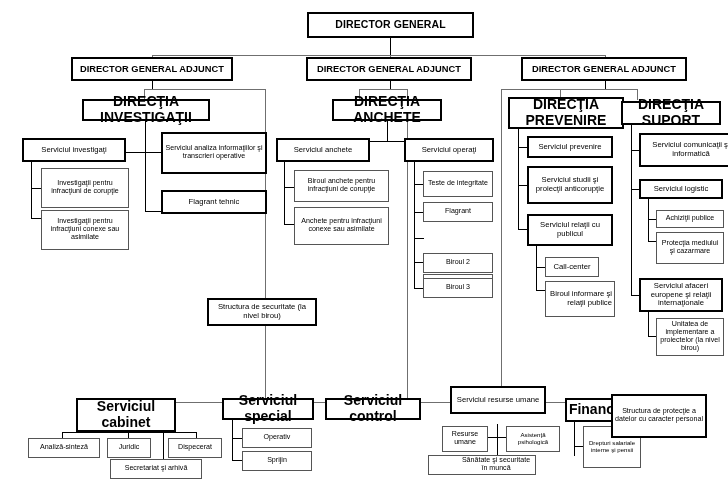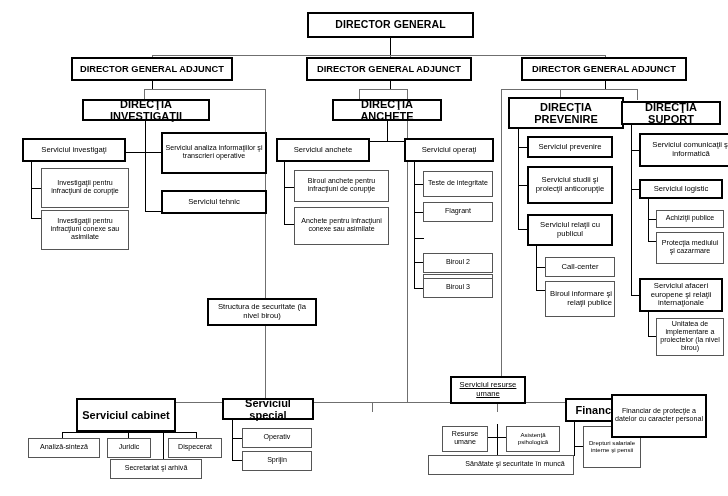--- a/index.html
+++ b/index.html
@@ -23,21 +23,21 @@
     line-height:1.12;
     z-index:3;
   }
   .node span{display:block;padding:0 2px;}
   
   .w-thick{border:2.5px solid #000;}
   .w-thin{border:1px solid #555;}
   
   .t-xl{font-size:10.5px;font-weight:bold;letter-spacing:.1px;}
   .t-lg{font-size:9.3px;font-weight:bold;letter-spacing:.05px;}
-  .t-md{font-size:11px;font-weight:bold;}
+  .t-md{font-size:14px;font-weight:bold;}
   .t-rg{font-size:7.7px;font-weight:normal;}
   .t-sm{font-size:7.1px;font-weight:normal;}
   .t-xs{font-size:6.1px;font-weight:normal;}
   
   .ln{position:absolute;background:#000;z-index:1;}
   .ln.h{height:1px;}
   .ln.v{width:1px;}
   .ln.g{background:#6f6f6f;}
 </style>
 </head>
@@ -104,21 +104,21 @@
     <span>Investigaţii pentru infracţiuni de corupţie</span>
   </div>
   <div class="node w-thick t-sm" style="left:161px;top:132px;width:106px;height:42px;">
     <span>Serviciul analiza informaţiilor şi transcrieri operative</span>
   </div>
 
   <div class="node w-thin t-sm" style="left:41px;top:210px;width:88px;height:40px;">
     <span>Investigaţii pentru infracţiuni conexe sau asimilate</span>
   </div>
   <div class="node w-thick t-rg" style="left:161px;top:190px;width:106px;height:24px;">
-    <span>Serviciul tehnic</span>
+    <span>Flagrant tehnic</span>
   </div>
 
   <div class="node w-thick t-md" style="left:332px;top:99px;width:110px;height:22px;">
     <span>DIRECŢIA ANCHETE</span>
   </div>
   <div class="ln v" style="left:387px;top:121px;height:20px;"></div>
   <div class="ln h" style="left:351px;top:141px;width:72px;"></div>
   <div class="ln v" style="left:351px;top:141px;height:11px;"></div>
   <div class="ln v" style="left:423px;top:141px;height:11px;"></div>
 
@@ -176,21 +176,21 @@
   <div class="node w-thick t-rg" style="left:527px;top:166px;width:86px;height:38px;">
     <span>Serviciul studii şi proiecţii anticorupţie</span>
   </div>
   <div class="node w-thick t-rg" style="left:527px;top:214px;width:86px;height:32px;">
     <span>Serviciul relaţii cu publicul</span>
   </div>
   <div class="ln v" style="left:536px;top:246px;height:44px;"></div>
   <div class="ln h" style="left:536px;top:267px;width:10px;"></div>
   <div class="ln h" style="left:536px;top:290px;width:10px;"></div>
 
-  <div class="node w-thin t-rg" style="left:545px;top:257px;width:70px;height:20px;">
+  <div class="node w-thin t-rg" style="left:545px;top:257px;width:54px;height:20px;">
     <span>Call-center</span>
   </div>
   <div class="node w-thin t-rg" style="left:545px;top:281px;width:70px;height:36px;text-align:right;">
     <span>Biroul informare şi relaţii publice</span>
   </div>
 
   <div class="node w-thick t-md" style="left:621px;top:101px;width:100px;height:24px;">
     <span>DIRECŢIA SUPORT</span>
   </div>
   <div class="ln v" style="left:631px;top:125px;height:170px;"></div>
@@ -266,45 +266,48 @@
   <div class="ln h" style="left:232px;top:438px;width:11px;"></div>
   <div class="ln h" style="left:232px;top:460px;width:11px;"></div>
 
   <div class="node w-thin t-sm" style="left:242px;top:428px;width:70px;height:20px;">
     <span>Operativ</span>
   </div>
   <div class="node w-thin t-sm" style="left:242px;top:451px;width:70px;height:20px;">
     <span>Sprijin</span>
   </div>
 
-
-  <div class="node w-thick t-rg" style="left:450px;top:376px;width:76px;height:28px;text-decoration:underline;">
+  <div class="node w-thick t-md" style="left:325px;top:398px;width:96px;height:22px;">
+    <span>Serviciul control</span>
+  </div>
+
+  <div class="node w-thick t-rg" style="left:450px;top:386px;width:96px;height:28px;">
     <span>Serviciul resurse umane</span>
   </div>
   <div class="ln v" style="left:497px;top:424px;height:36px;"></div>
   <div class="ln h" style="left:486px;top:437px;width:11px;"></div>
   <div class="ln h" style="left:497px;top:437px;width:11px;"></div>
   <div class="ln h" style="left:479px;top:460px;width:18px;"></div>
 
   <div class="node w-thin t-sm" style="left:442px;top:426px;width:46px;height:26px;">
     <span>Resurse umane</span>
   </div>
   <div class="node w-thin t-xs" style="left:506px;top:426px;width:54px;height:26px;">
     <span>Asistenţă psihologică</span>
   </div>
-  <div class="node w-thin t-sm" style="left:428px;top:455px;width:146px;height:20px;padding-left:28px;">
+  <div class="node w-thin t-sm" style="left:428px;top:455px;width:108px;height:20px;padding-left:28px;">
     <span>Sănătate şi securitate în muncă</span>
   </div>
 
   <div class="node w-thick t-md" style="left:565px;top:398px;width:70px;height:24px;">
     <span>Financiar</span>
   </div>
   <div class="ln v" style="left:574px;top:422px;height:34px;"></div>
   <div class="ln h" style="left:574px;top:446px;width:10px;"></div>
   <div class="node w-thin t-xs" style="left:583px;top:426px;width:58px;height:42px;">
     <span>Drepturi salariale interne şi pensii</span>
   </div>
 
   <div class="node w-thick t-sm" style="left:611px;top:394px;width:96px;height:44px;">
-    <span>Financiar de protecţie a datelor cu caracter personal</span>
+    <span>Structura de protecţie a datelor cu caracter personal</span>
   </div>
 
 </div>
 
 </body></html>

